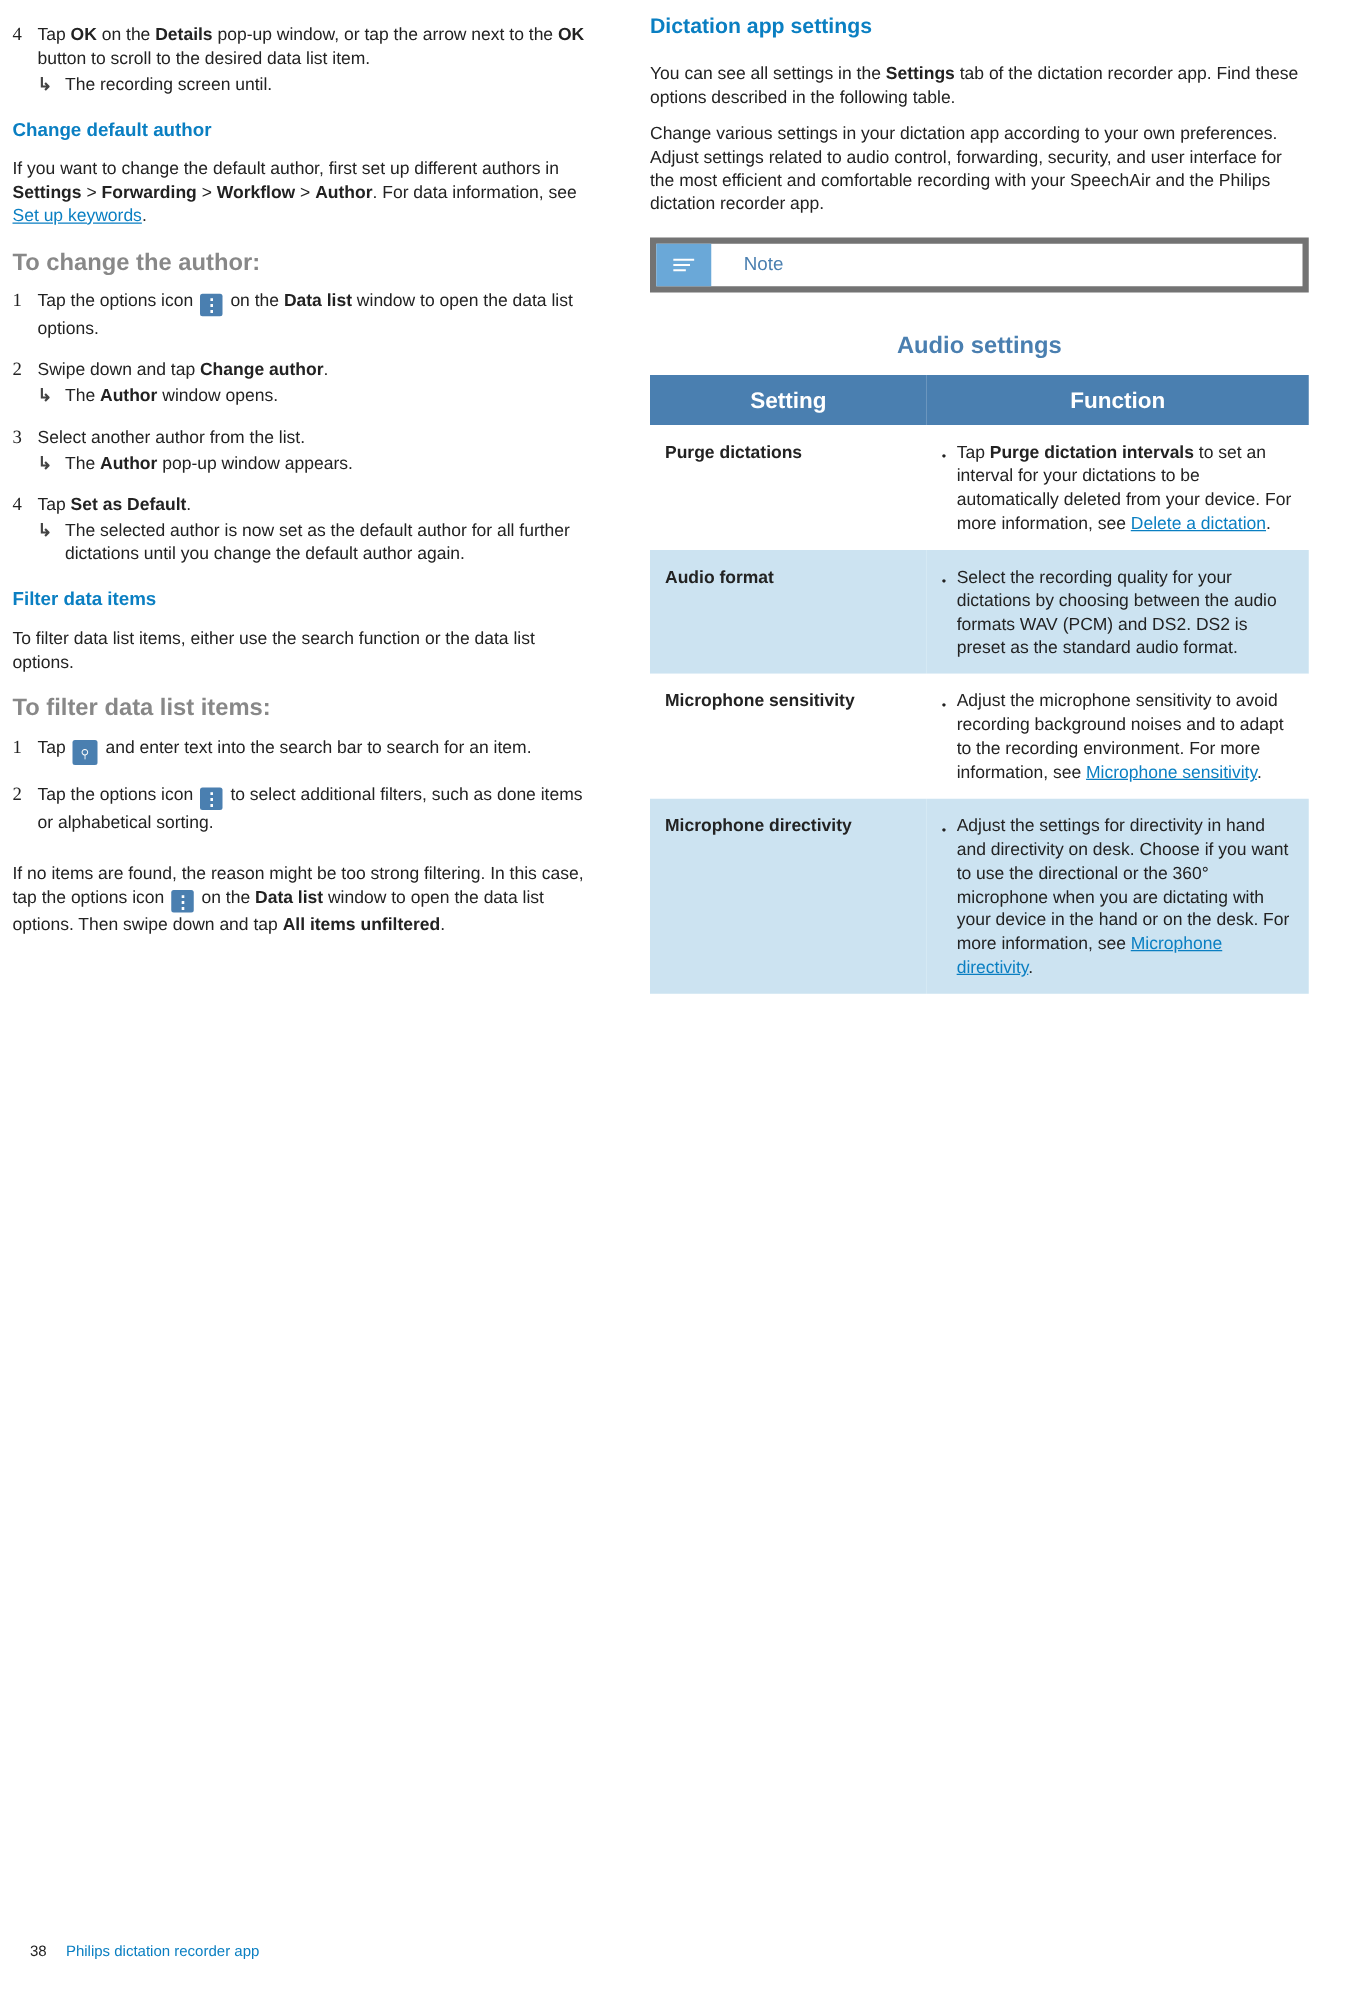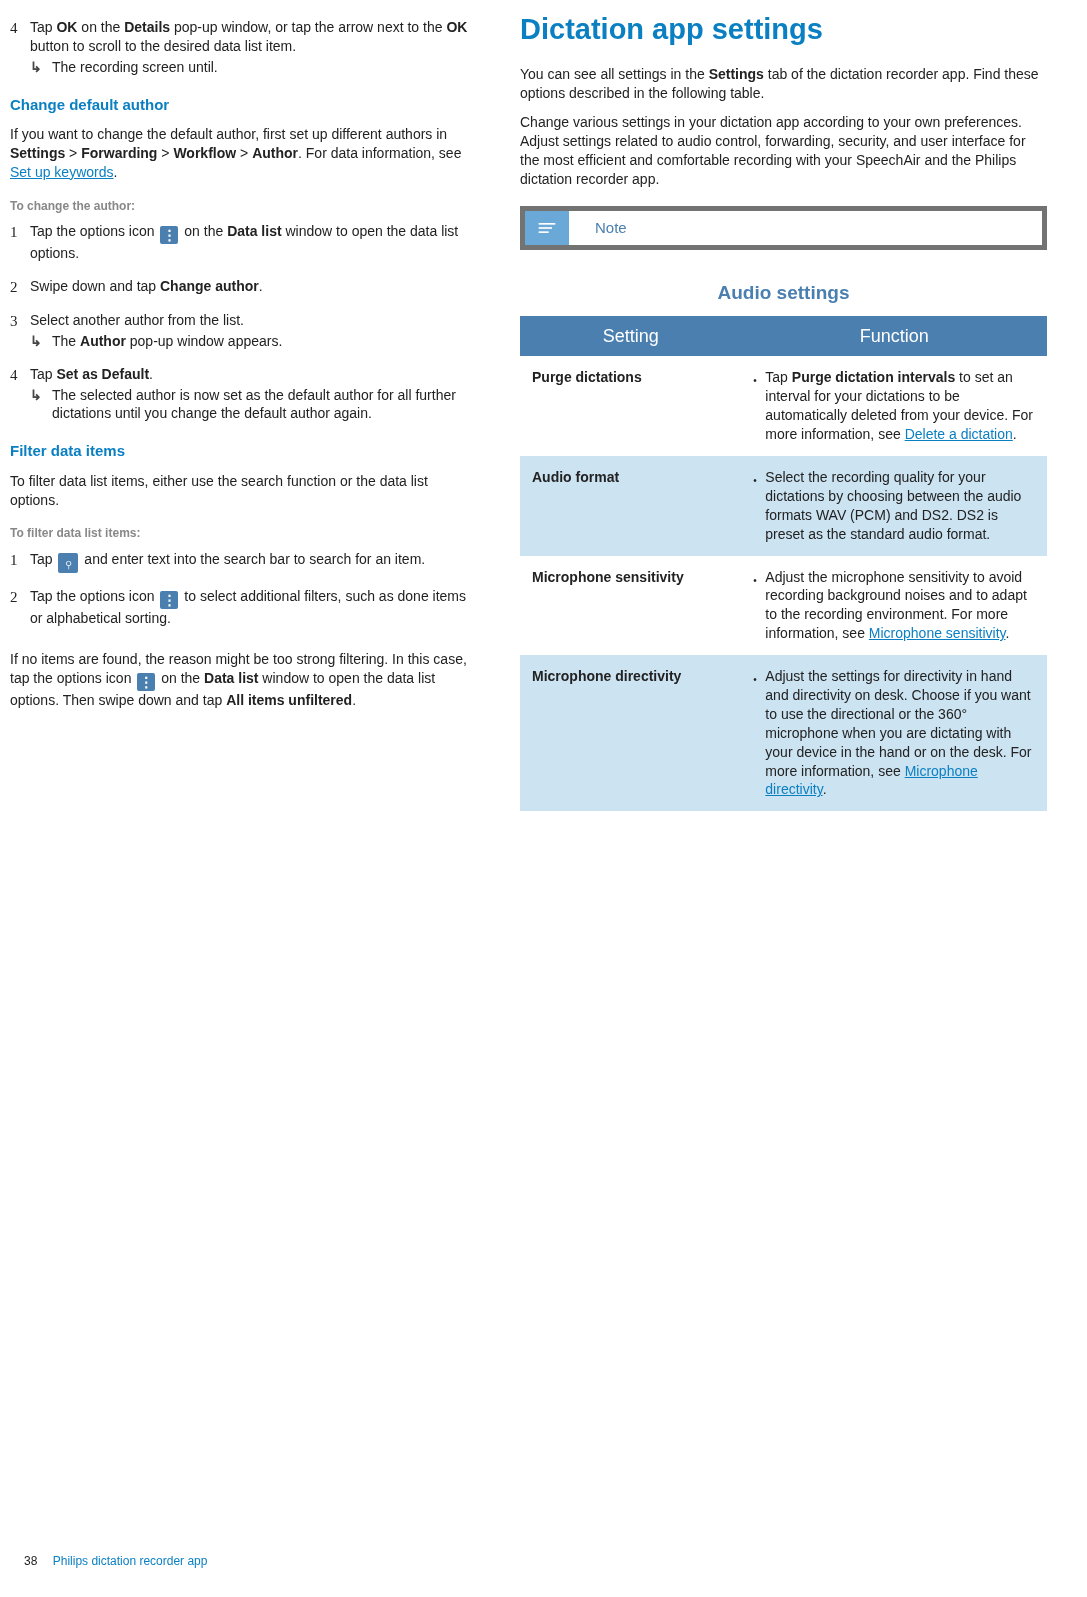--- a/index.html
+++ b/index.html
@@ -18,24 +18,24 @@
     position: relative;
     box-sizing: border-box;
     padding: 10px 40px 40px 10px;
     display: flex;
     gap: 40px;
   }
   .col { flex: 1; min-width: 0; }
   .left { max-width: 470px; }
   .right { max-width: 570px; }
 
-  h1 { font-size: 29px; font-weight: 600; color: #0a7fc2; margin: 0 0 16px; }
+  h1 { font-size: 17px; font-weight: 600; color: #0a7fc2; margin: 0 0 16px; }
   h2 { font-size: 19px; font-weight: 600; color: #4a7fb0; margin: 30px 0 10px; text-align: center; }
   h3.minor { font-size: 15px; font-weight: 600; color: #0a7fc2; margin: 18px 0 8px; }
-  .lead { font-size: 12px; font-weight: 600; color: #888; margin: 16px 0 8px; }
+  .lead { font-size: 19px; font-weight: 600; color: #888; margin: 16px 0 8px; }
 
   p { margin: 10px 0; }
   b { font-weight: 700; }
 
   ol.steps { list-style: none; padding: 0; margin: 8px 0 0; }
   ol.steps > li { display: flex; align-items: flex-start; margin-bottom: 14px; }
   ol.steps > li > .num { width: 20px; flex-shrink: 0; font-size: 15px; color: #222; font-weight: 400; font-style: normal; font-family: Georgia, serif; }
   ol.steps > li > .body { flex: 1; }
   .result { display: flex; align-items: flex-start; margin-top: 2px; }
   .result-arrow { width: 22px; flex-shrink: 0; text-align: left; font-size: 14px; color: #444; }
@@ -85,21 +85,21 @@
 
   table.settings {
     width: 100%;
     border-collapse: collapse;
     font-size: 14px;
     margin-top: 6px;
   }
   table.settings thead th {
     background: #4a7fb0;
     color: #fff;
-    font-weight: 400;
+    font-weight: 700;
     font-size: 18px;
     padding: 8px 6px;
     text-align: center;
     margin-left: 16px;
   }
   table.settings tbody td {
     padding: 12px 12px;
     vertical-align: top;
   }
   table.settings tbody tr:nth-child(odd) td { background: #fff; }
@@ -153,20 +153,24 @@
       <li>
         <span class="num">1</span>
         <div class="body">
           <span>Tap the options icon </span><span class="inline-icon-spacer"><span class="icon more"></span></span><span> on the </span><b>Data list</b><span> window to open the data list options.</span>
         </div>
       </li>
       <li>
         <span class="num">2</span>
         <div class="body">
           <span>Swipe down and tap </span><b>Change author</b><span>.</span>
+          <div class="result">
+            <span class="result-arrow"></span>
+            <span class="result-body"><span>The </span><b>Author</b><span> window opens.</span></span>
+          </div>
         </div>
       </li>
       <li>
         <span class="num">3</span>
         <div class="body">
           <span>Select another author from the list.</span>
           <div class="result">
             <span class="result-arrow"></span>
             <span class="result-body"><span>The </span><b>Author</b><span> pop-up window appears.</span></span>
           </div>

